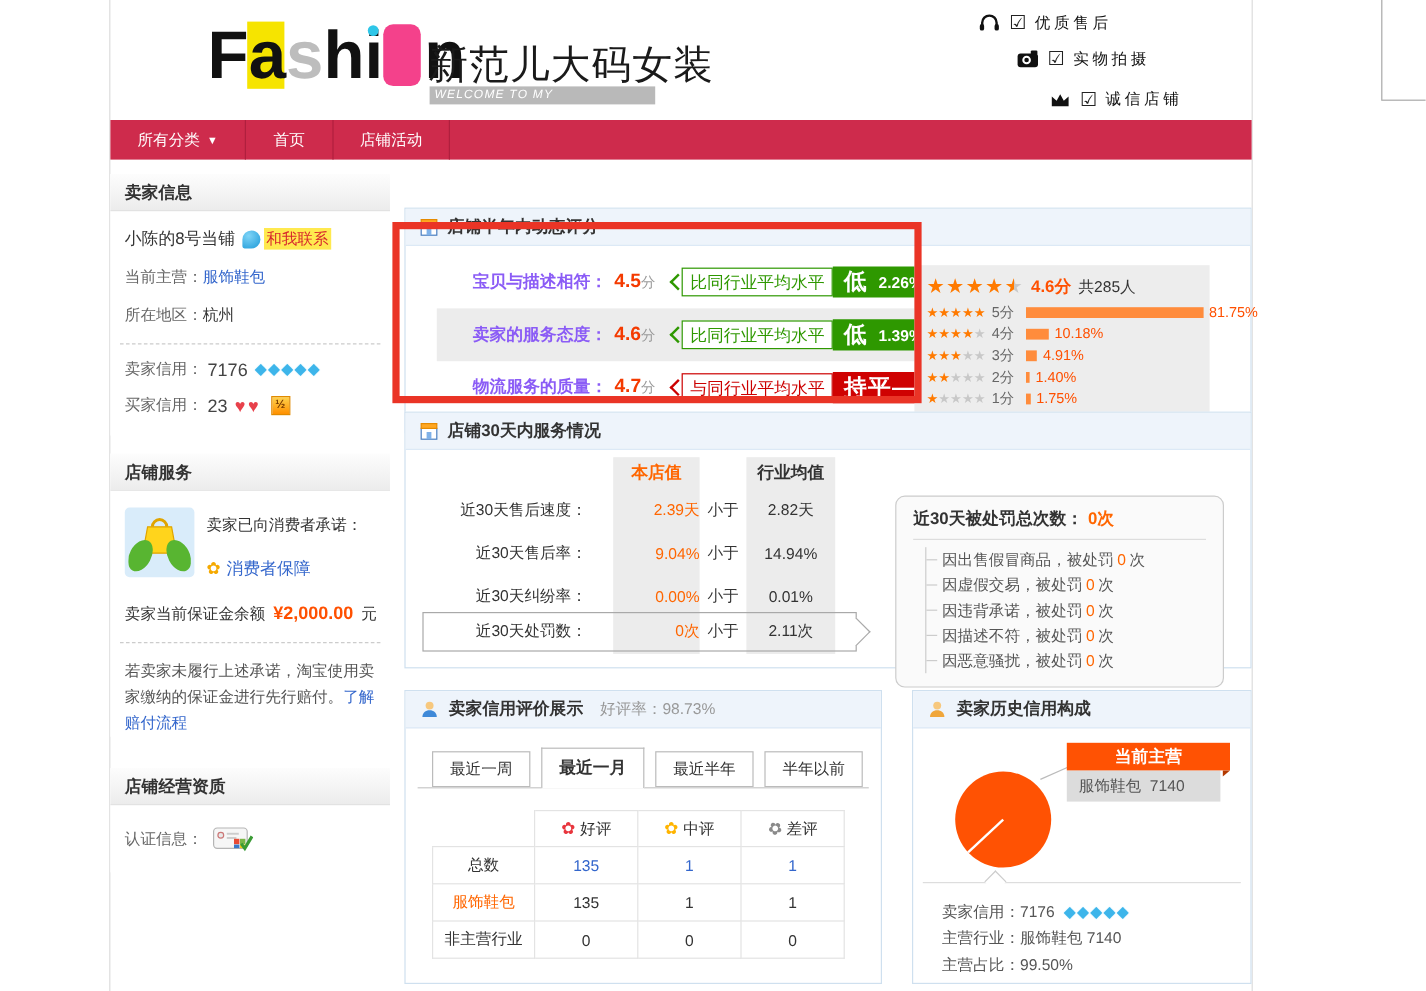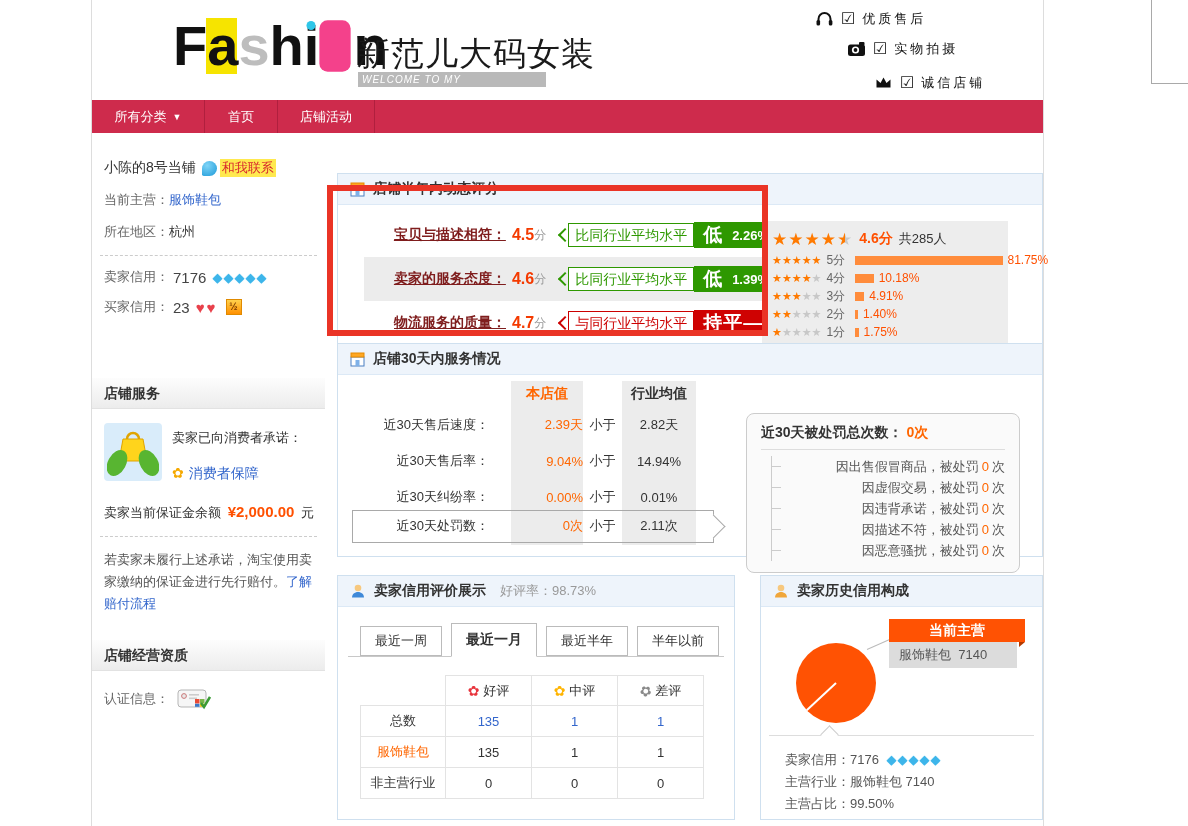--- a/index.html
+++ b/index.html
@@ -68,21 +68,21 @@
   .panel1{left:337px;top:145px;width:706px;height:188px;margin-top:28px;}
   .panel2{left:337px;top:343px;width:706px;height:214px;}
   .panel3{left:337px;top:575px;width:398px;height:245px;}
   .panel4{left:760px;top:575px;width:283px;height:245px;}
 
   
   .p1-body{position:relative;height:156px;}
   .dsr-rows{position:absolute;left:26px;top:8px;width:414px;}
   .dsr-row{display:flex;align-items:center;height:44px;}
   .dsr-row.alt{background:#ececec;}
-  .dsr-label{width:142px;text-align:right;font-weight:bold;font-size:14px;color:#7f1d1d;text-decoration:underline;}
+  .dsr-label{width:142px;text-align:right;font-weight:bold;font-size:14px;color:#8b5cf6;}
   .dsr-score{color:#f43a00;font-weight:bold;font-size:16px;margin-left:6px;}
   .dsr-unit{color:#999;font-size:12px;}
   .badge{display:flex;align-items:center;margin-left:14px;height:26px;}
   .chev{width:8px;height:8px;border-left:2px solid;border-bottom:2px solid;transform:rotate(45deg);margin-right:-2px;flex:none;}
   .badge.green .chev{border-color:#2e9800;} .badge.red .chev{border-color:#cc0000;}
   .pill{border:1px solid;background:#fff;height:22px;line-height:22px;padding:0 6px;font-size:14px;white-space:nowrap;}
   .badge.green .pill{color:#2e9800;border-color:#2e9800;}
   .badge.red .pill{color:#cc0000;border-color:#cc0000;}
   .solid{height:26px;display:flex;align-items:center;padding:0 9px;color:#fff;border-radius:0 4px 4px 0;white-space:nowrap;}
   .badge.green .solid{background:#2e9800;} .badge.red .solid{background:#cf0202;}
@@ -116,21 +116,21 @@
   .s30-shop{width:72px;text-align:right;color:#ff6600;}
   .s30-rel{width:39px;text-align:center;color:#333;}
   .s30-ind{width:74px;text-align:center;color:#333;}
   .arrow-box{position:absolute;left:14px;top:135px;width:360px;height:31px;border:1px solid #a9a9a9;z-index:1;}
   .arrow-box::after{content:'';position:absolute;right:-9px;top:7px;width:16px;height:16px;border-top:1px solid #a9a9a9;border-right:1px solid #a9a9a9;transform:rotate(45deg);background:#fff;}
   .punish{position:absolute;left:408px;top:38px;width:274px;height:160px;border:1px solid #ccc;border-radius:8px;background:#fafafa;padding:10px 14px;box-sizing:border-box;z-index:2;}
   .punish-title{font-size:14px;font-weight:bold;color:#333;}
   .punish-title .tot{color:#ff6600;margin-left:4px;}
   .punish hr{border:none;border-top:1px solid #ddd;margin:7px 0 6px 0;}
   .tree{list-style:none;margin:0 0 0 10px;padding:0;border-left:1px solid #ccc;}
-  .tree li{position:relative;padding-left:13px;font-size:13px;color:#555;line-height:21px;text-align:right;}
+  .tree li{position:relative;padding-left:13px;font-size:13px;color:#555;line-height:21px;}
   .tree li::before{content:'';position:absolute;left:0;top:10px;width:9px;border-top:1px solid #ccc;}
   .cnt0{color:#ff6600;margin:0 3px;}
 
   
   .rate{font-weight:normal;font-size:13px;color:#999;margin-left:6px;}
   .tabbar{margin:16px 10px 0 10px;height:33px;border-bottom:1px solid #c8c8c8;display:flex;gap:9px;align-items:flex-end;padding-left:12px;font-size:13px;}
   .tab{border:1px solid #bbb;background:#fff;padding:5px 14px;color:#333;cursor:pointer;white-space:nowrap;}
   .tab.active{font-weight:bold;font-size:14px;padding:7px 14px;margin-bottom:-1px;border-bottom-color:#fff;}
   .rev-table{margin:18px 0 0 22px;display:grid;grid-template-columns:86px 86px 86px 86px;}
   .c{height:31px;display:flex;align-items:center;justify-content:center;font-size:13px;border-right:1px solid #e3e3e3;border-bottom:1px solid #e3e3e3;color:#333;box-sizing:border-box;gap:4px;}
@@ -213,20 +213,21 @@
         <span>首页</span>
       </div>
     <div class="nav-sep"></div>
     <div class="nav-item i3">
         <span>店铺活动</span>
       </div>
     <div class="nav-sep"></div>
   </div>
 
   <div class="side-sec sec1">
+    <div class="side-head">卖家信息</div>
     <div class="side-row shop-name">
       <span>小陈的8号当铺</span>
       <span class="ww-icon"></span>
       <span class="contact-chip">和我联系</span>
     </div>
     <div class="side-row mt14">
       <span class="lbl">当前主营：</span>
       <span class="lnk">服饰鞋包</span>
     </div>
     <div class="side-row mt14">

